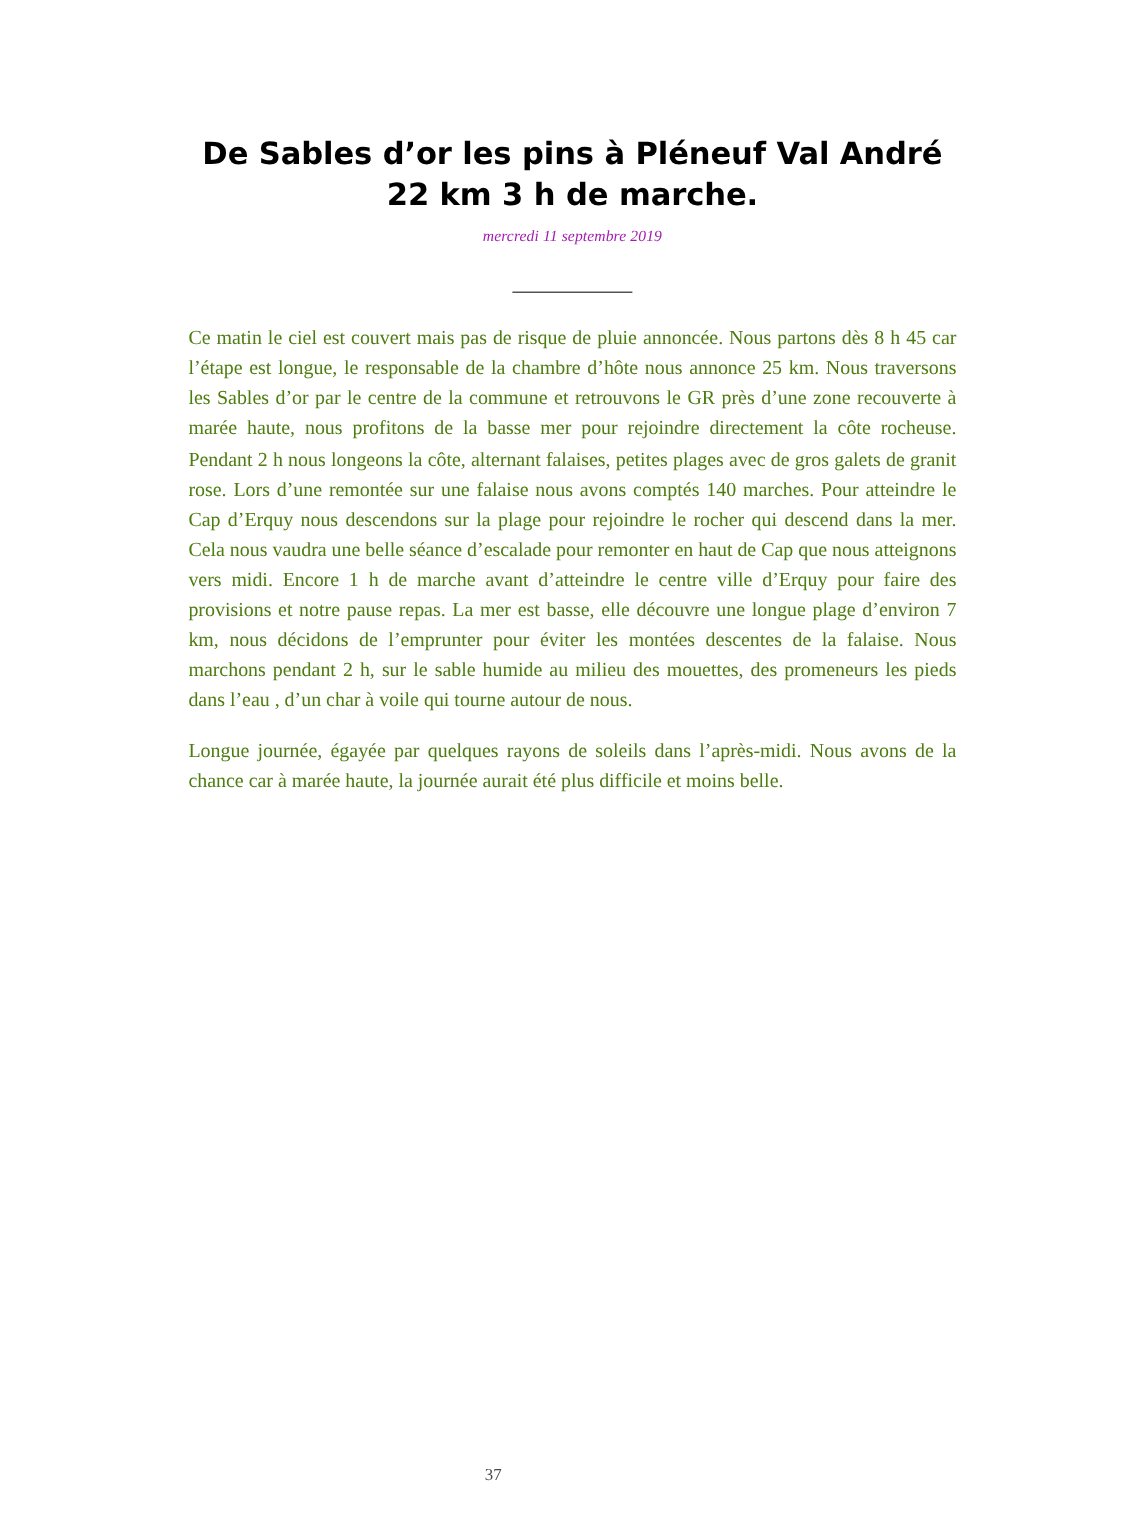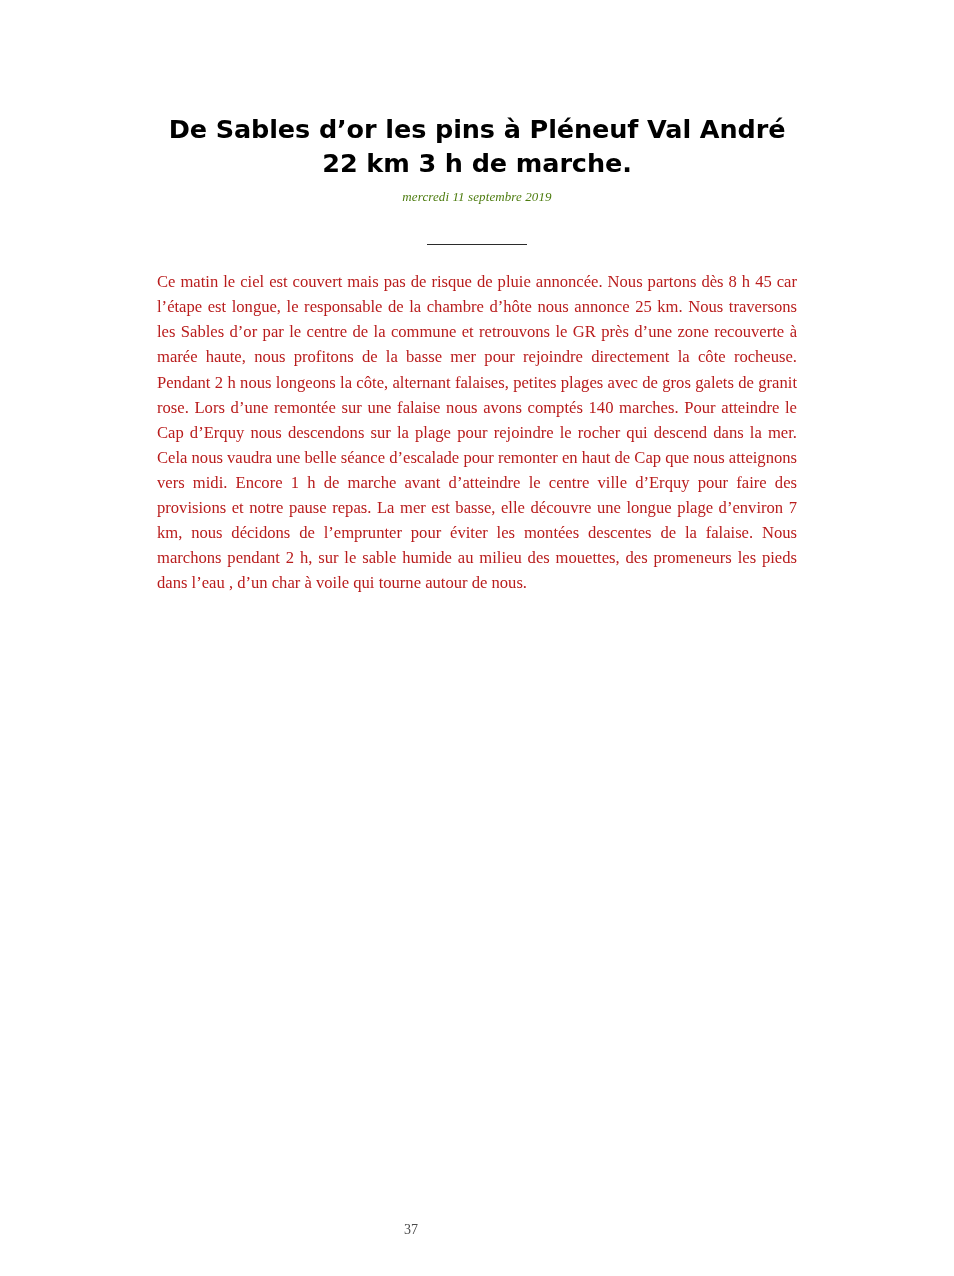--- a/index.html
+++ b/index.html
@@ -45,21 +45,21 @@
   .doc-title .line2 {
     display: block;
   }
   .doc-date {
     margin: 0;
     padding-top: 9px;
     text-align: center;
     font-family: "Liberation Serif", serif;
     font-style: italic;
     font-size: 13px;
-    color: #4d7c0f;
+    color: #a21caf;
     letter-spacing: 0.1px;
   }
   .rule-wrap {
     text-align: center;
     padding-top: 26px;
   }
   .rule {
     display: inline-block;
     width: 100px;
     height: 0;
@@ -68,21 +68,21 @@
   .body-text {
     padding-top: 20px;
   }
   p.para {
     margin: 0 0 18px 0;
     font-family: "Liberation Serif", serif;
     font-size: 16.6px;
     line-height: 1.51;
     text-align: justify;
     text-justify: inter-word;
-    color: #b91c1c;
+    color: #4d7c0f;
     hyphens: none;
   }
   p.para:last-child {
     margin-bottom: 0;
   }
   .page-number {
     position: absolute;
     left: 0;
     top: 1222px;
     width: 822px;
@@ -104,18 +104,19 @@
     </h1>
 
     <div class="doc-date">mercredi 11 septembre 2019</div>
 
     <div class="rule-wrap">
       <span class="rule"></span>
     </div>
 
     <div class="body-text">
       <p class="para">Ce matin le ciel est couvert mais pas de risque de pluie annoncée. Nous partons dès 8 h 45 car l’étape est longue, le responsable de la chambre d’hôte nous annonce 25 km. Nous traversons les Sables d’or par le centre de la commune et retrouvons le GR près d’une zone recouverte à marée haute, nous profitons de la basse mer pour rejoindre directement la côte rocheuse. Pendant 2 h nous longeons la côte, alternant falaises, petites plages avec de gros galets de granit rose. Lors d’une remontée sur une falaise nous avons comptés 140 marches. Pour atteindre le Cap d’Erquy nous descendons sur la plage pour rejoindre le rocher qui descend dans la mer. Cela nous vaudra une belle séance d’escalade pour remonter en haut de Cap que nous atteignons vers midi. Encore 1 h de marche avant d’atteindre le centre ville d’Erquy pour faire des provisions et notre pause repas. La mer est basse, elle découvre une longue plage d’environ 7 km, nous décidons de l’emprunter pour éviter les montées descentes de la falaise. Nous marchons pendant 2 h, sur le sable humide au milieu des mouettes, des promeneurs les pieds dans l’eau , d’un char à voile qui tourne autour de nous.</p>
+      <p class="para">Longue journée, égayée par quelques rayons de soleils dans l’après-midi. Nous avons de la chance car à marée haute, la journée aurait été plus difficile et moins belle.</p>
     </div>
 
   </div>
 
   <div class="page-number">37</div>
 </div>
 
 </body></html>

